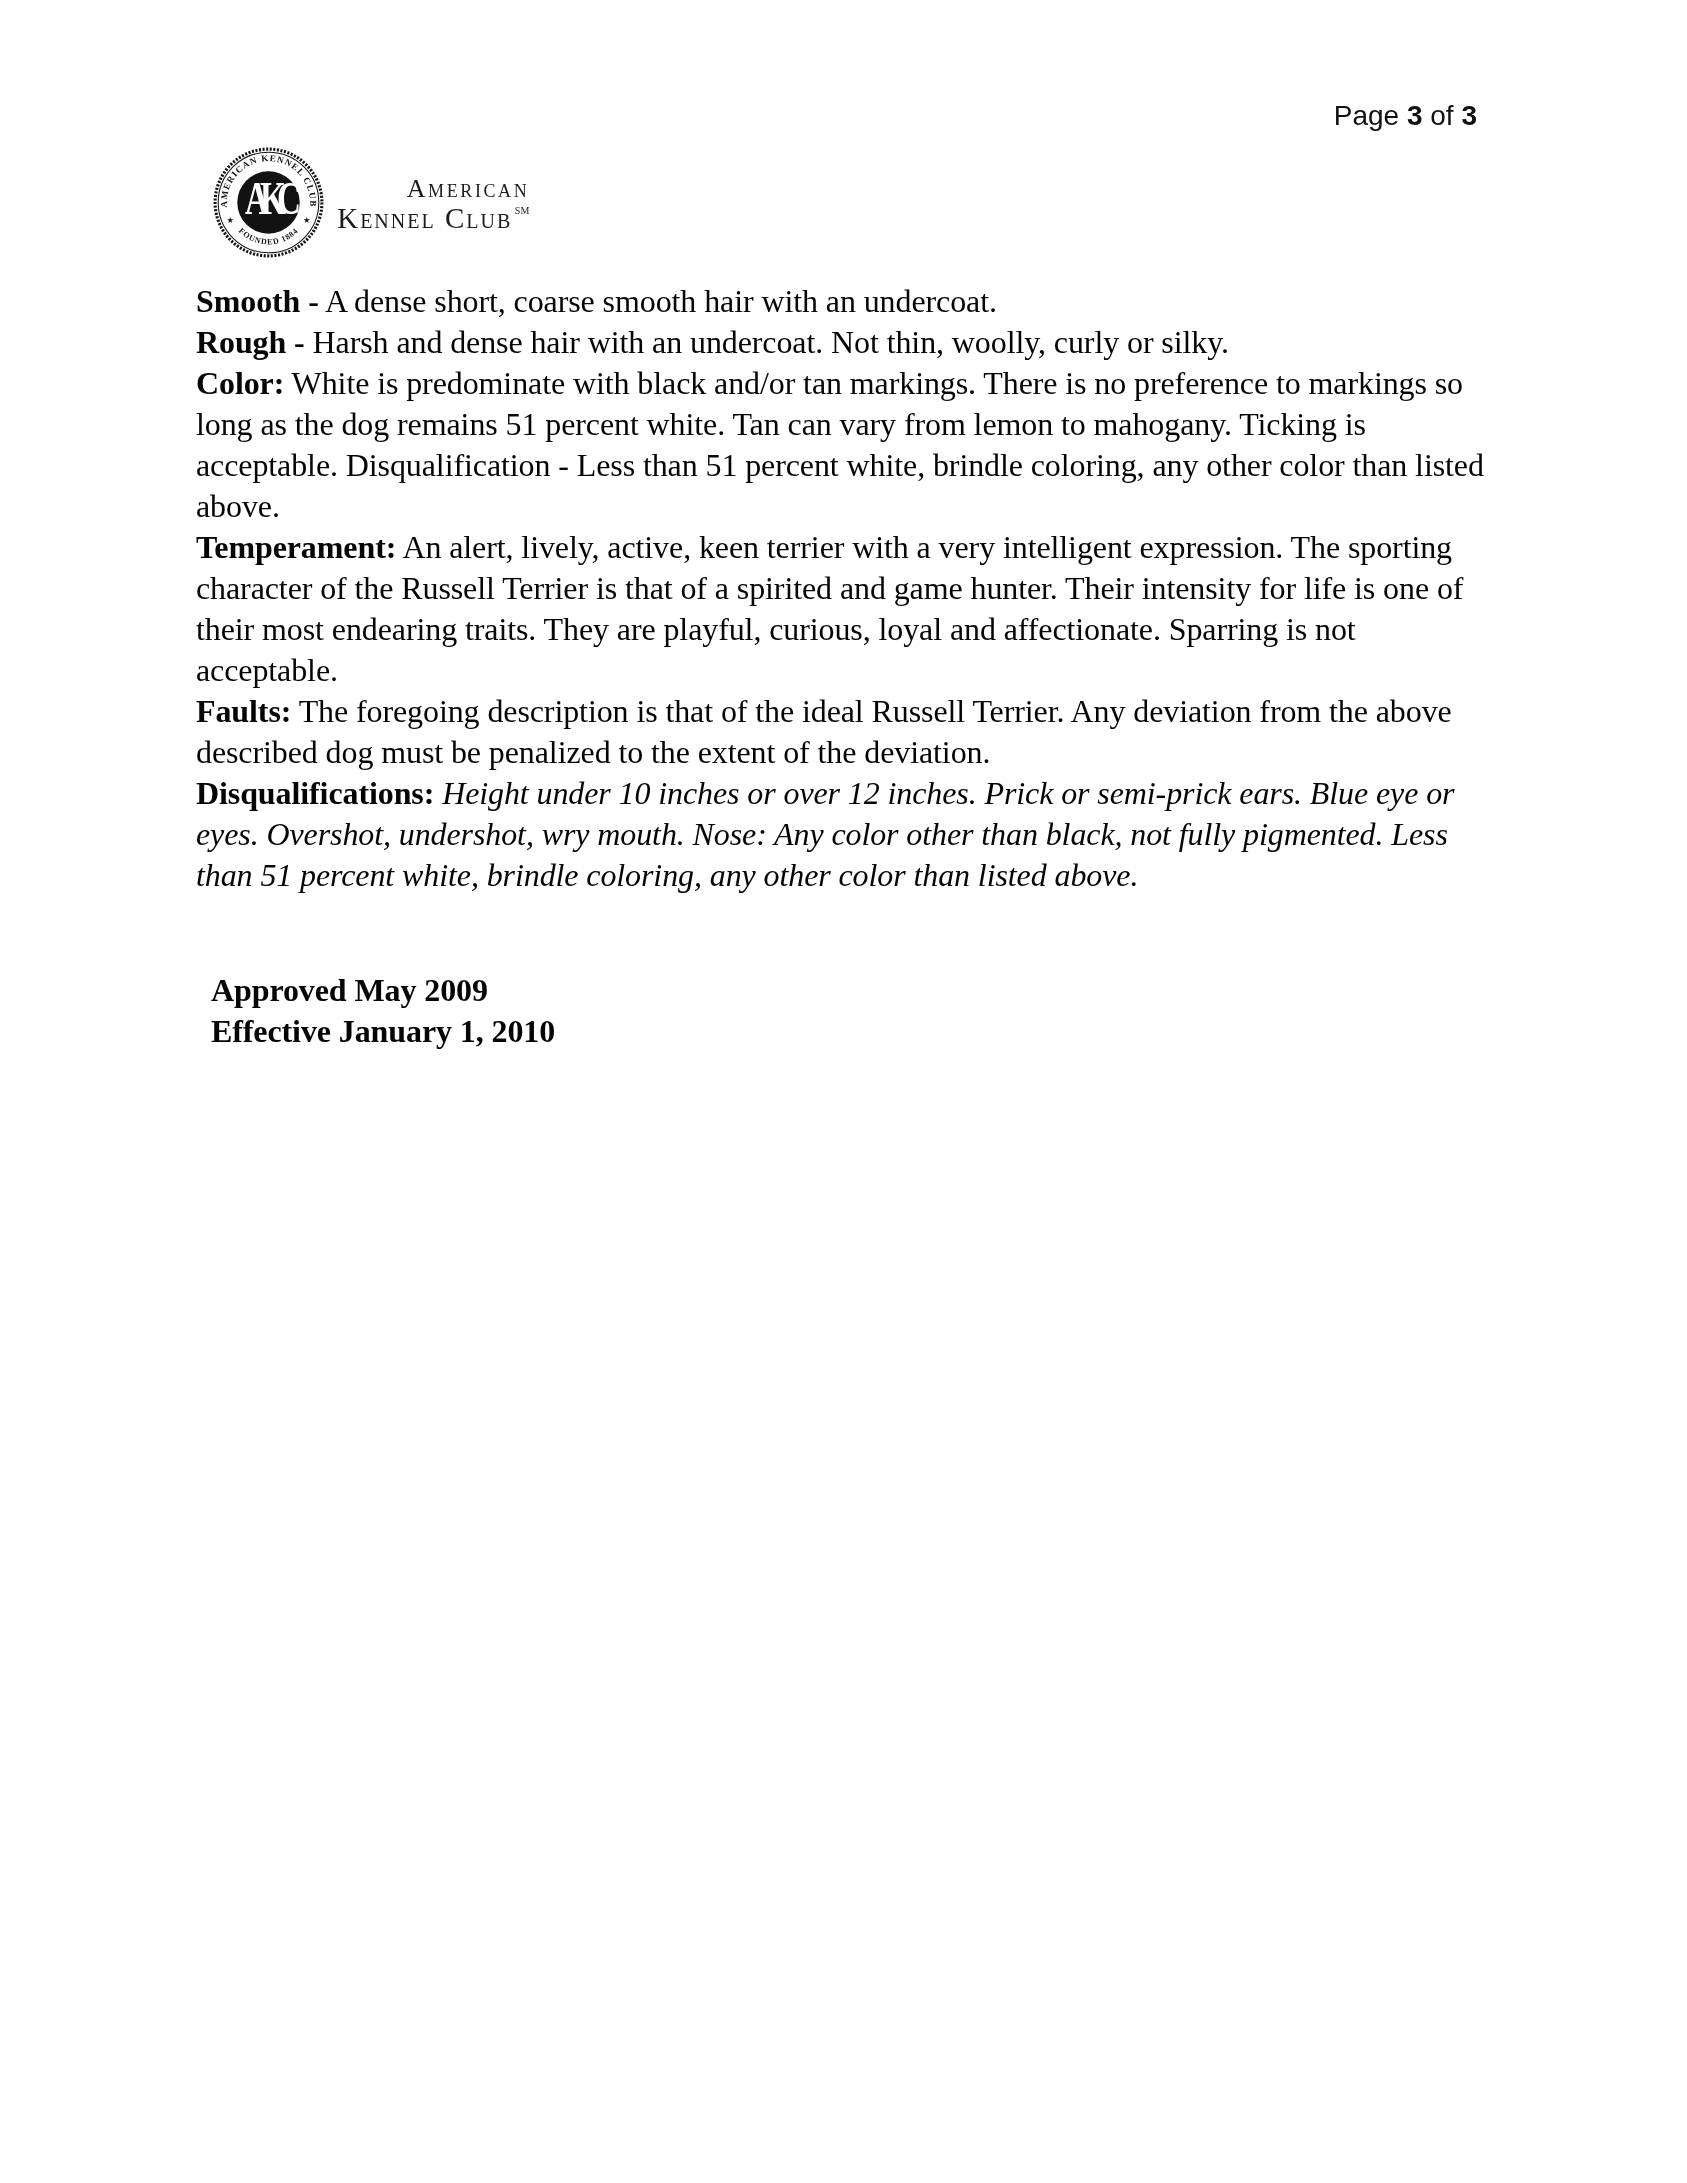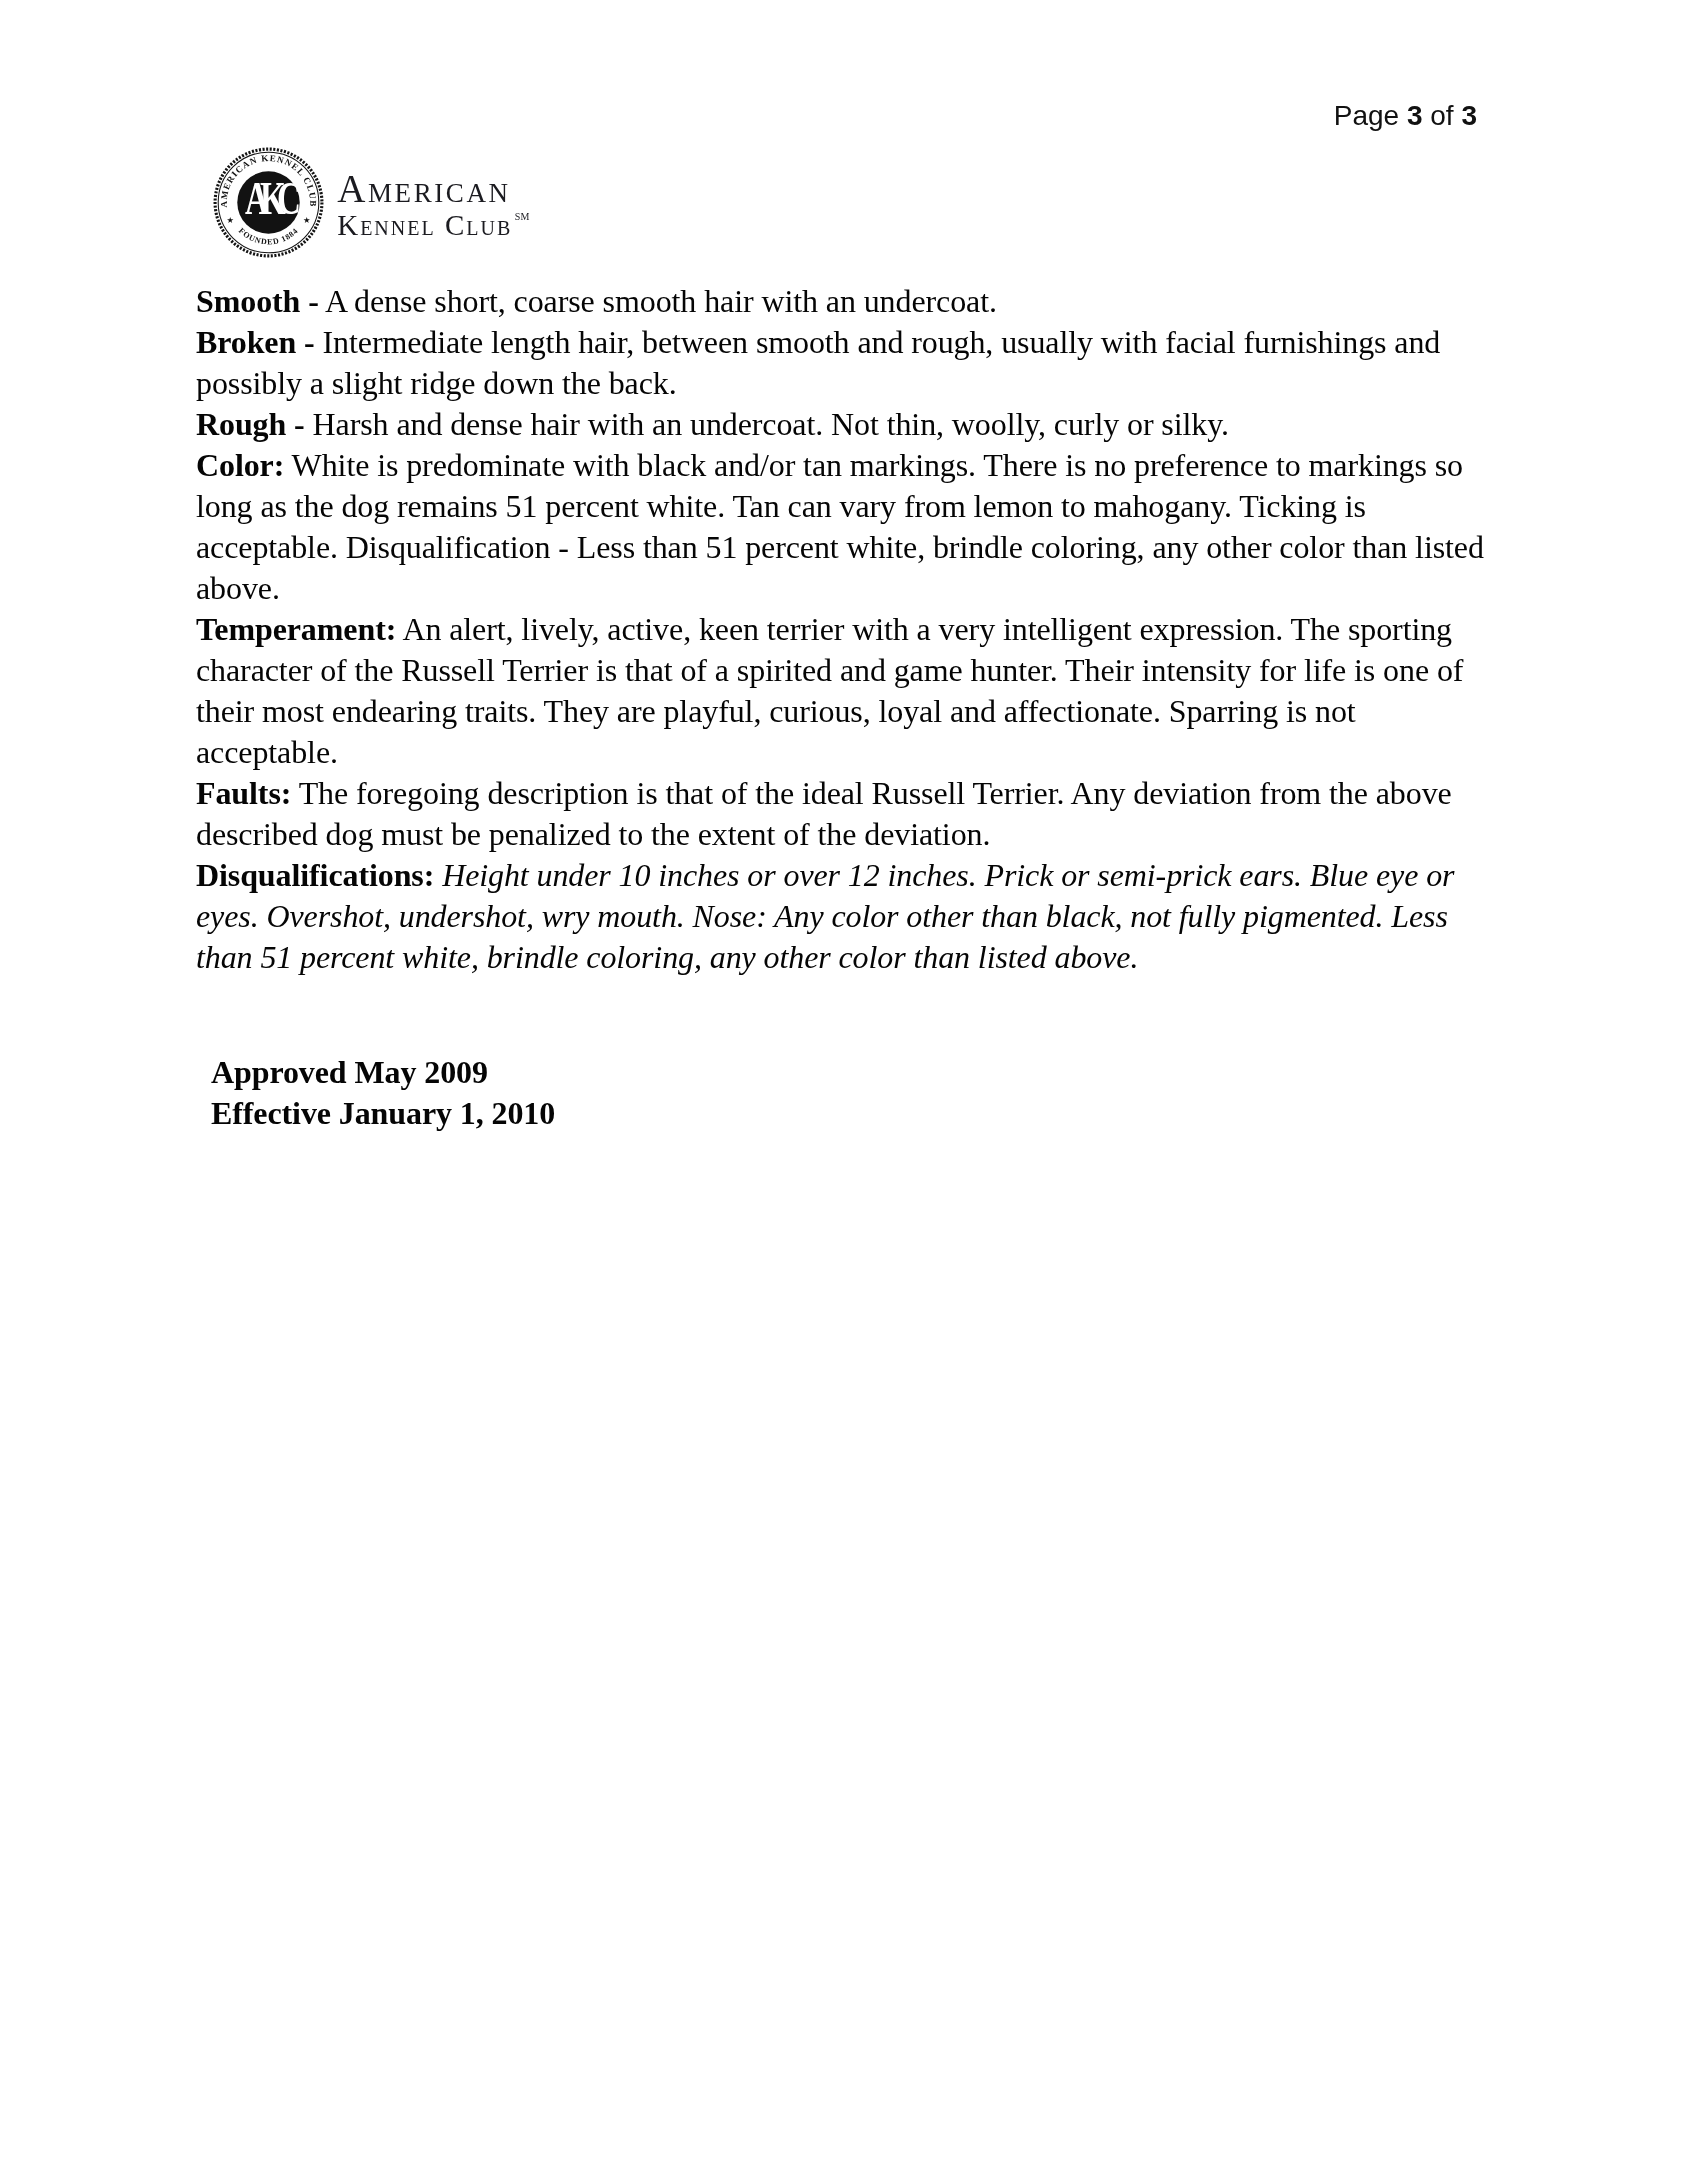--- a/index.html
+++ b/index.html
@@ -36,21 +36,21 @@
   }
   .seal { width: 111px; height: 111px; display: block; }
   .wordmark {
     margin-left: 13.2px;
     margin-top: 4px;
     font-family: "Liberation Serif", serif;
     font-variant: small-caps;
     color: #1b1b20;
     line-height: 1;
   }
-  .wm1 { font-size: 39px; letter-spacing: 2.6px; }
+  .wm1 { font-size: 26px; letter-spacing: 2.6px; text-align: right; }
   .wm2 { font-size: 29px; letter-spacing: 2px; margin-top: 2.6px; white-space: nowrap; }
   .wm2 sup { font-size: 10px; font-variant: normal; letter-spacing: 0; vertical-align: 14.6px; margin-left: 2.6px; }
 
   
   .content {
     position: absolute;
     left: 196px;
     top: 281px;
     width: 1302px;
     font-size: 32px;
@@ -93,21 +93,20 @@
       <text x="0" y="0" transform="translate(80,97) scale(0.92,1.28)" text-anchor="middle" font-family="'Liberation Serif', serif" font-weight="700" font-size="52" letter-spacing="-14" fill="#ffffff">AKC</text>
     </svg>
     <div class="wordmark">
       <div class="wm1">American</div>
       <div class="wm2"><span>Kennel Club</span><sup>SM</sup></div>
     </div>
   </div>
 
   <div class="content">
     <p><span class="lbl-bi">Smooth -</span><span> A dense short, coarse smooth hair with an undercoat.</span></p>
-    <p><span class="lbl-bi">Broken -</span><span> Intermediate length hair, between smooth and rough, usually with facial furnishings and possibly a slight ridge down the back.</span></p>
     <p><span class="lbl-bi">Rough -</span><span> Harsh and dense hair with an undercoat. Not thin, woolly, curly or silky.</span></p>
     <p><span class="lbl-b">Color:</span><span> White is predominate with black and/or tan markings. There is no preference to markings so long as the dog remains 51 percent white. Tan can vary from lemon to mahogany. Ticking is acceptable. Disqualification - Less than 51 percent white, brindle coloring, any other color than listed above.</span></p>
     <p><span class="lbl-b">Temperament:</span><span> An alert, lively, active, keen terrier with a very intelligent expression. The sporting character of the Russell Terrier is that of a spirited and game hunter. Their intensity for life is one of their most endearing traits. They are playful, curious, loyal and affectionate. Sparring is not acceptable.</span></p>
     <p><span class="lbl-b">Faults:</span><span> The foregoing description is that of the ideal Russell Terrier. Any deviation from the above described dog must be penalized to the extent of the deviation.</span></p>
     <p><span class="lbl-b">Disqualifications:</span><span class="txt-i"> Height under 10 inches or over 12 inches. Prick or semi-prick ears. Blue eye or eyes. Overshot, undershot, wry mouth. Nose: Any color other than black, not fully pigmented. Less than 51 percent white, brindle coloring, any other color than listed above.</span></p>
 
     <div class="footer">
       <div>Approved May 2009</div>
       <div>Effective January 1, 2010</div>
     </div>

